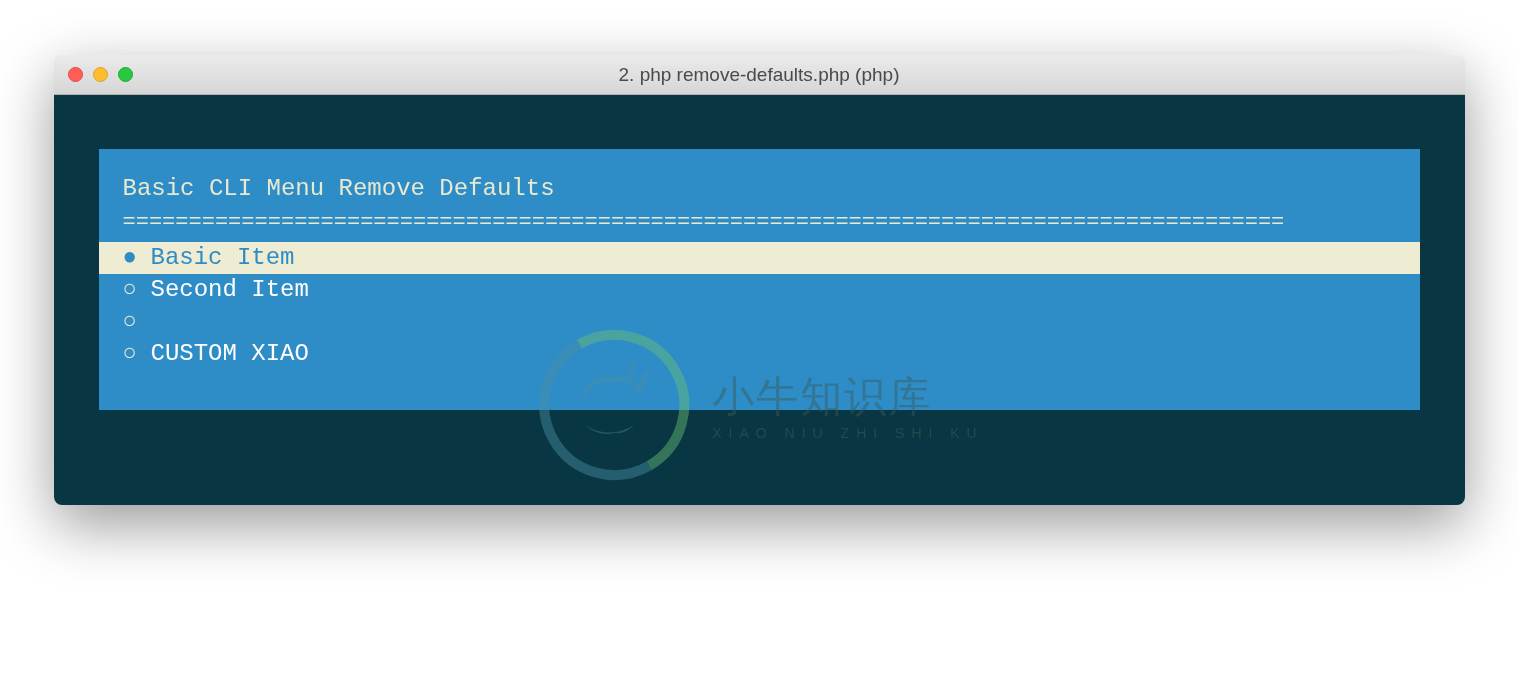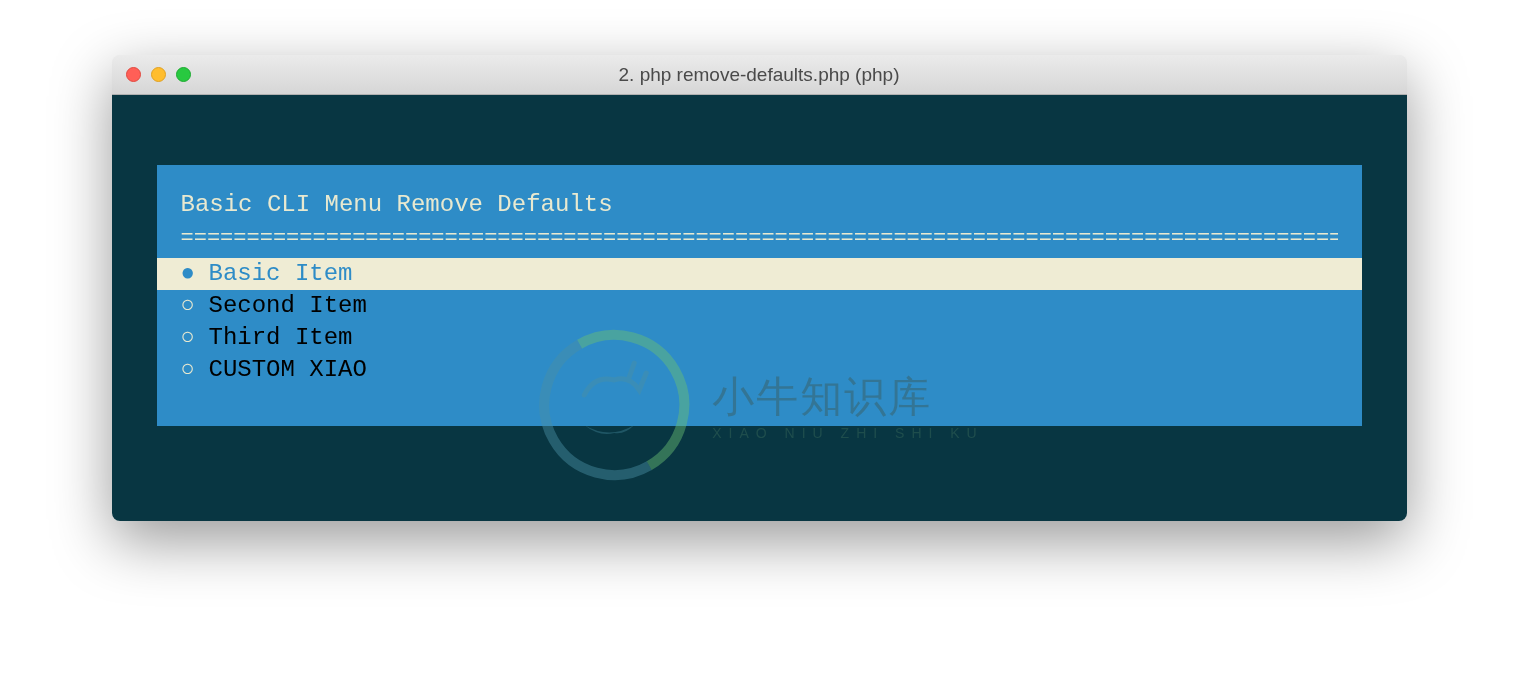--- a/index.html
+++ b/index.html
@@ -7,21 +7,21 @@
       width: 1518px;
       height: 692px;
       background: transparent;
       font-family: Menlo, Monaco, "Courier New", monospace;
       display: flex;
       align-items: flex-start;
       justify-content: center;
       padding-top: 55px;
     }
     .window {
-      width: 1295px;
+      width: 1411px;
       background: #ececec;
       border-radius: 8px;
       box-shadow: 0 20px 60px rgba(0,0,0,0.4);
       overflow: hidden;
     }
     .titlebar {
       height: 40px;
       background: linear-gradient(#ebebeb, #d6d6d6);
       display: flex;
       align-items: center;
@@ -46,21 +46,21 @@
     .title {
       position: absolute;
       left: 0; right: 0;
       text-align: center;
       font-family: -apple-system, "Helvetica Neue", sans-serif;
       font-size: 19px;
       color: #4a4a4a;
     }
     .terminal {
       background: #083642;
-      padding: 70px 45px 95px 45px;
+      padding: 54px 45px 95px 45px;
     }
     .menu-box {
       background: #2e8cc7;
       padding: 26px 24px 40px 24px;
     }
     .menu-title {
       color: #e8e9d0;
       font-size: 24px;
       margin-bottom: 10px;
     }
@@ -81,21 +81,21 @@
       line-height: 32px;
       padding: 0;
     }
     .menu-item .marker {
       display: inline-block;
       width: 28px;
       text-align: left;
       color: #e8e9d0;
     }
     .menu-item .label {
-      color: #000000;
+      color: #ffffff;
     }
     .menu-item.selected {
       background: #efecd4;
       margin-left: -24px;
       margin-right: -24px;
       padding-left: 24px;
       padding-right: 24px;
     }
     .menu-item.selected .marker,
     .menu-item.selected .label {
@@ -155,21 +155,20 @@
             <div class="menu-item selected">
               <span class="marker">●</span>
               <span class="label">Basic Item</span>
             </div>
             <div class="menu-item">
               <span class="marker">○</span>
               <span class="label">Second Item</span>
             </div>
             <div class="menu-item">
               <span class="marker">○</span>
-              <span class="label">Third Item</span>
             </div>
             <div class="menu-item">
               <span class="marker">○</span>
               <span class="label">CUSTOM XIAO</span>
             </div>
           </div>
       </div>
     </div>
   </div>
 

